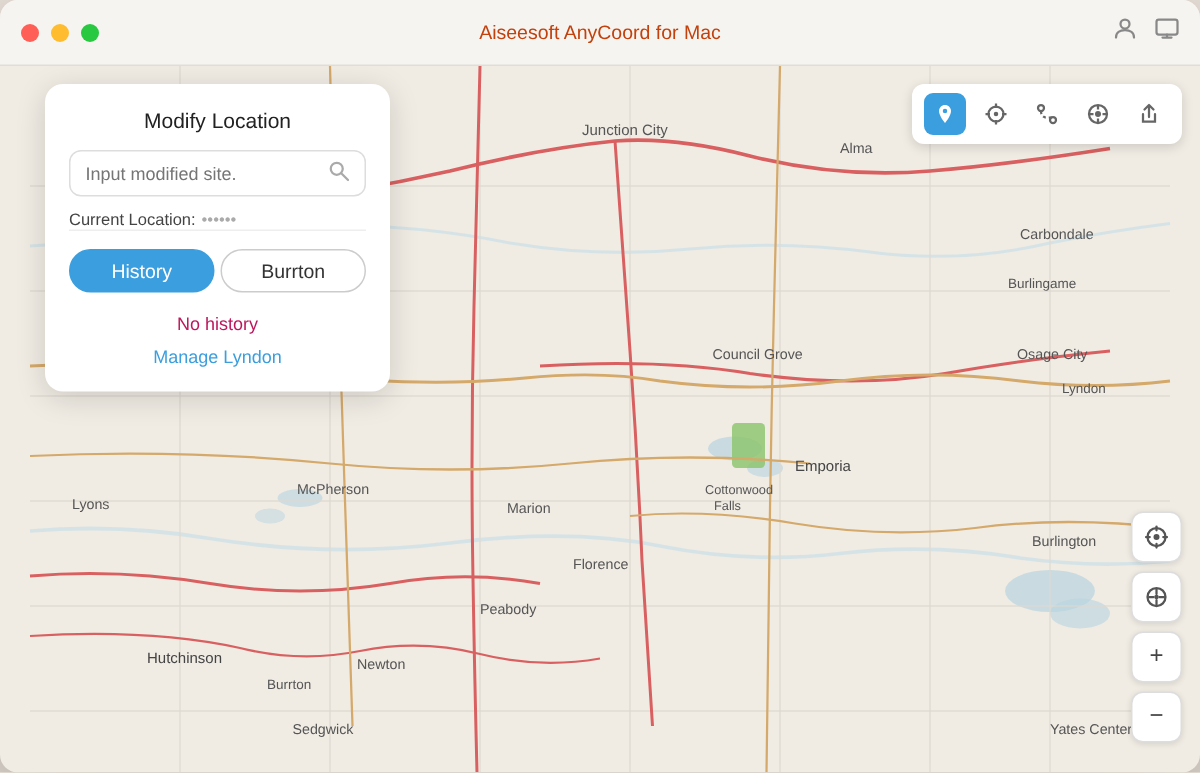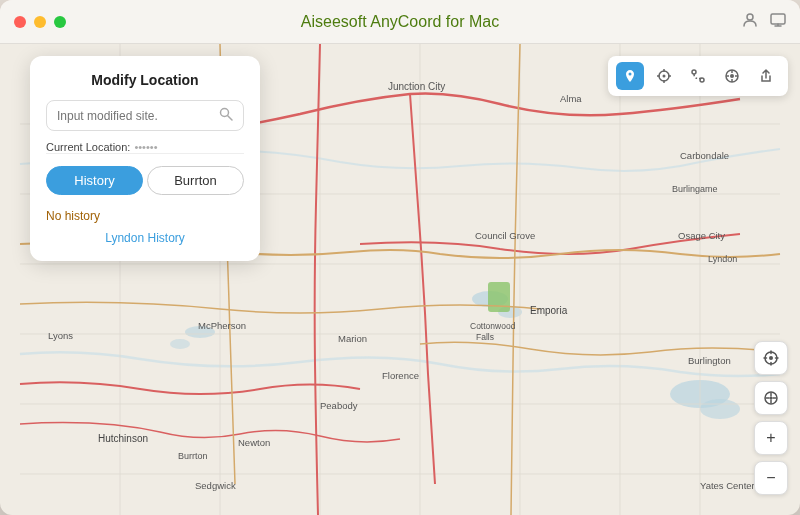--- a/index.html
+++ b/index.html
@@ -44,22 +44,22 @@
     }
     .traffic-light {
       width: 12px;
       height: 12px;
       border-radius: 50%;
     }
     .tl-red { background: #ff5f57; }
     .tl-yellow { background: #febc2e; }
     .tl-green { background: #28c840; }
     .titlebar-title {
-      font-size: 16px;
-      color: #4d7c0f;
+      font-size: 13px;
+      color: #c2410c;
       font-weight: 500;
     }
     .titlebar-icons {
       position: absolute;
       right: 14px;
       display: flex;
       gap: 12px;
       align-items: center;
     }
     .titlebar-icon {
@@ -158,21 +158,21 @@
       top: 12px;
       left: 30px;
       width: 230px;
       background: white;
       border-radius: 12px;
       box-shadow: 0 4px 20px rgba(0,0,0,0.15);
       padding: 16px;
     }
     .panel-title {
       font-size: 14px;
-      font-weight: 700;
+      font-weight: 400;
       color: #222;
       margin-bottom: 12px;
       text-align: center;
     }
     .search-box {
       display: flex;
       align-items: center;
       border: 1px solid #ddd;
       border-radius: 8px;
       padding: 6px 10px;
@@ -222,23 +222,23 @@
       cursor: pointer;
       color: #333;
       font-weight: 500;
     }
     .tab-btn.active {
       background: #3b9ede;
       border-color: #3b9ede;
       color: white;
     }
     .no-history {
-      text-align: left;
+      text-align: center;
       font-size: 12px;
-      color: #a16207;
+      color: #be185d;
       margin-bottom: 8px;
     }
     .manage-history {
       text-align: center;
       font-size: 12px;
       color: #3b9ede;
       cursor: pointer;
       text-decoration: none;
       display: block;
     }
@@ -408,21 +408,21 @@
         <span class="current-location-label">Current Location:</span>
         <span class="current-location-value">••••••</span>
       </div>
 
       <div class="tab-group">
         <button class="tab-btn active">History</button>
         <button class="tab-btn">Burrton</button>
       </div>
 
       <div class="no-history">No history</div>
-      <a class="manage-history" href="#">Lyndon History</a>
+      <a class="manage-history" href="#">Manage Lyndon</a>
     </div>
 
     <div class="zoom-controls">
       <button class="location-btn">
         <svg width="16" height="16" viewBox="0 0 16 16" fill="none">
           <circle cx="8" cy="8" r="6" stroke="#555" stroke-width="1.5"></circle>
           <circle cx="8" cy="8" r="2" fill="#555"></circle>
           <line x1="8" y1="1" x2="8" y2="3.5" stroke="#555" stroke-width="1.5" stroke-linecap="round"></line>
           <line x1="8" y1="12.5" x2="8" y2="15" stroke="#555" stroke-width="1.5" stroke-linecap="round"></line>
           <line x1="1" y1="8" x2="3.5" y2="8" stroke="#555" stroke-width="1.5" stroke-linecap="round"></line>

